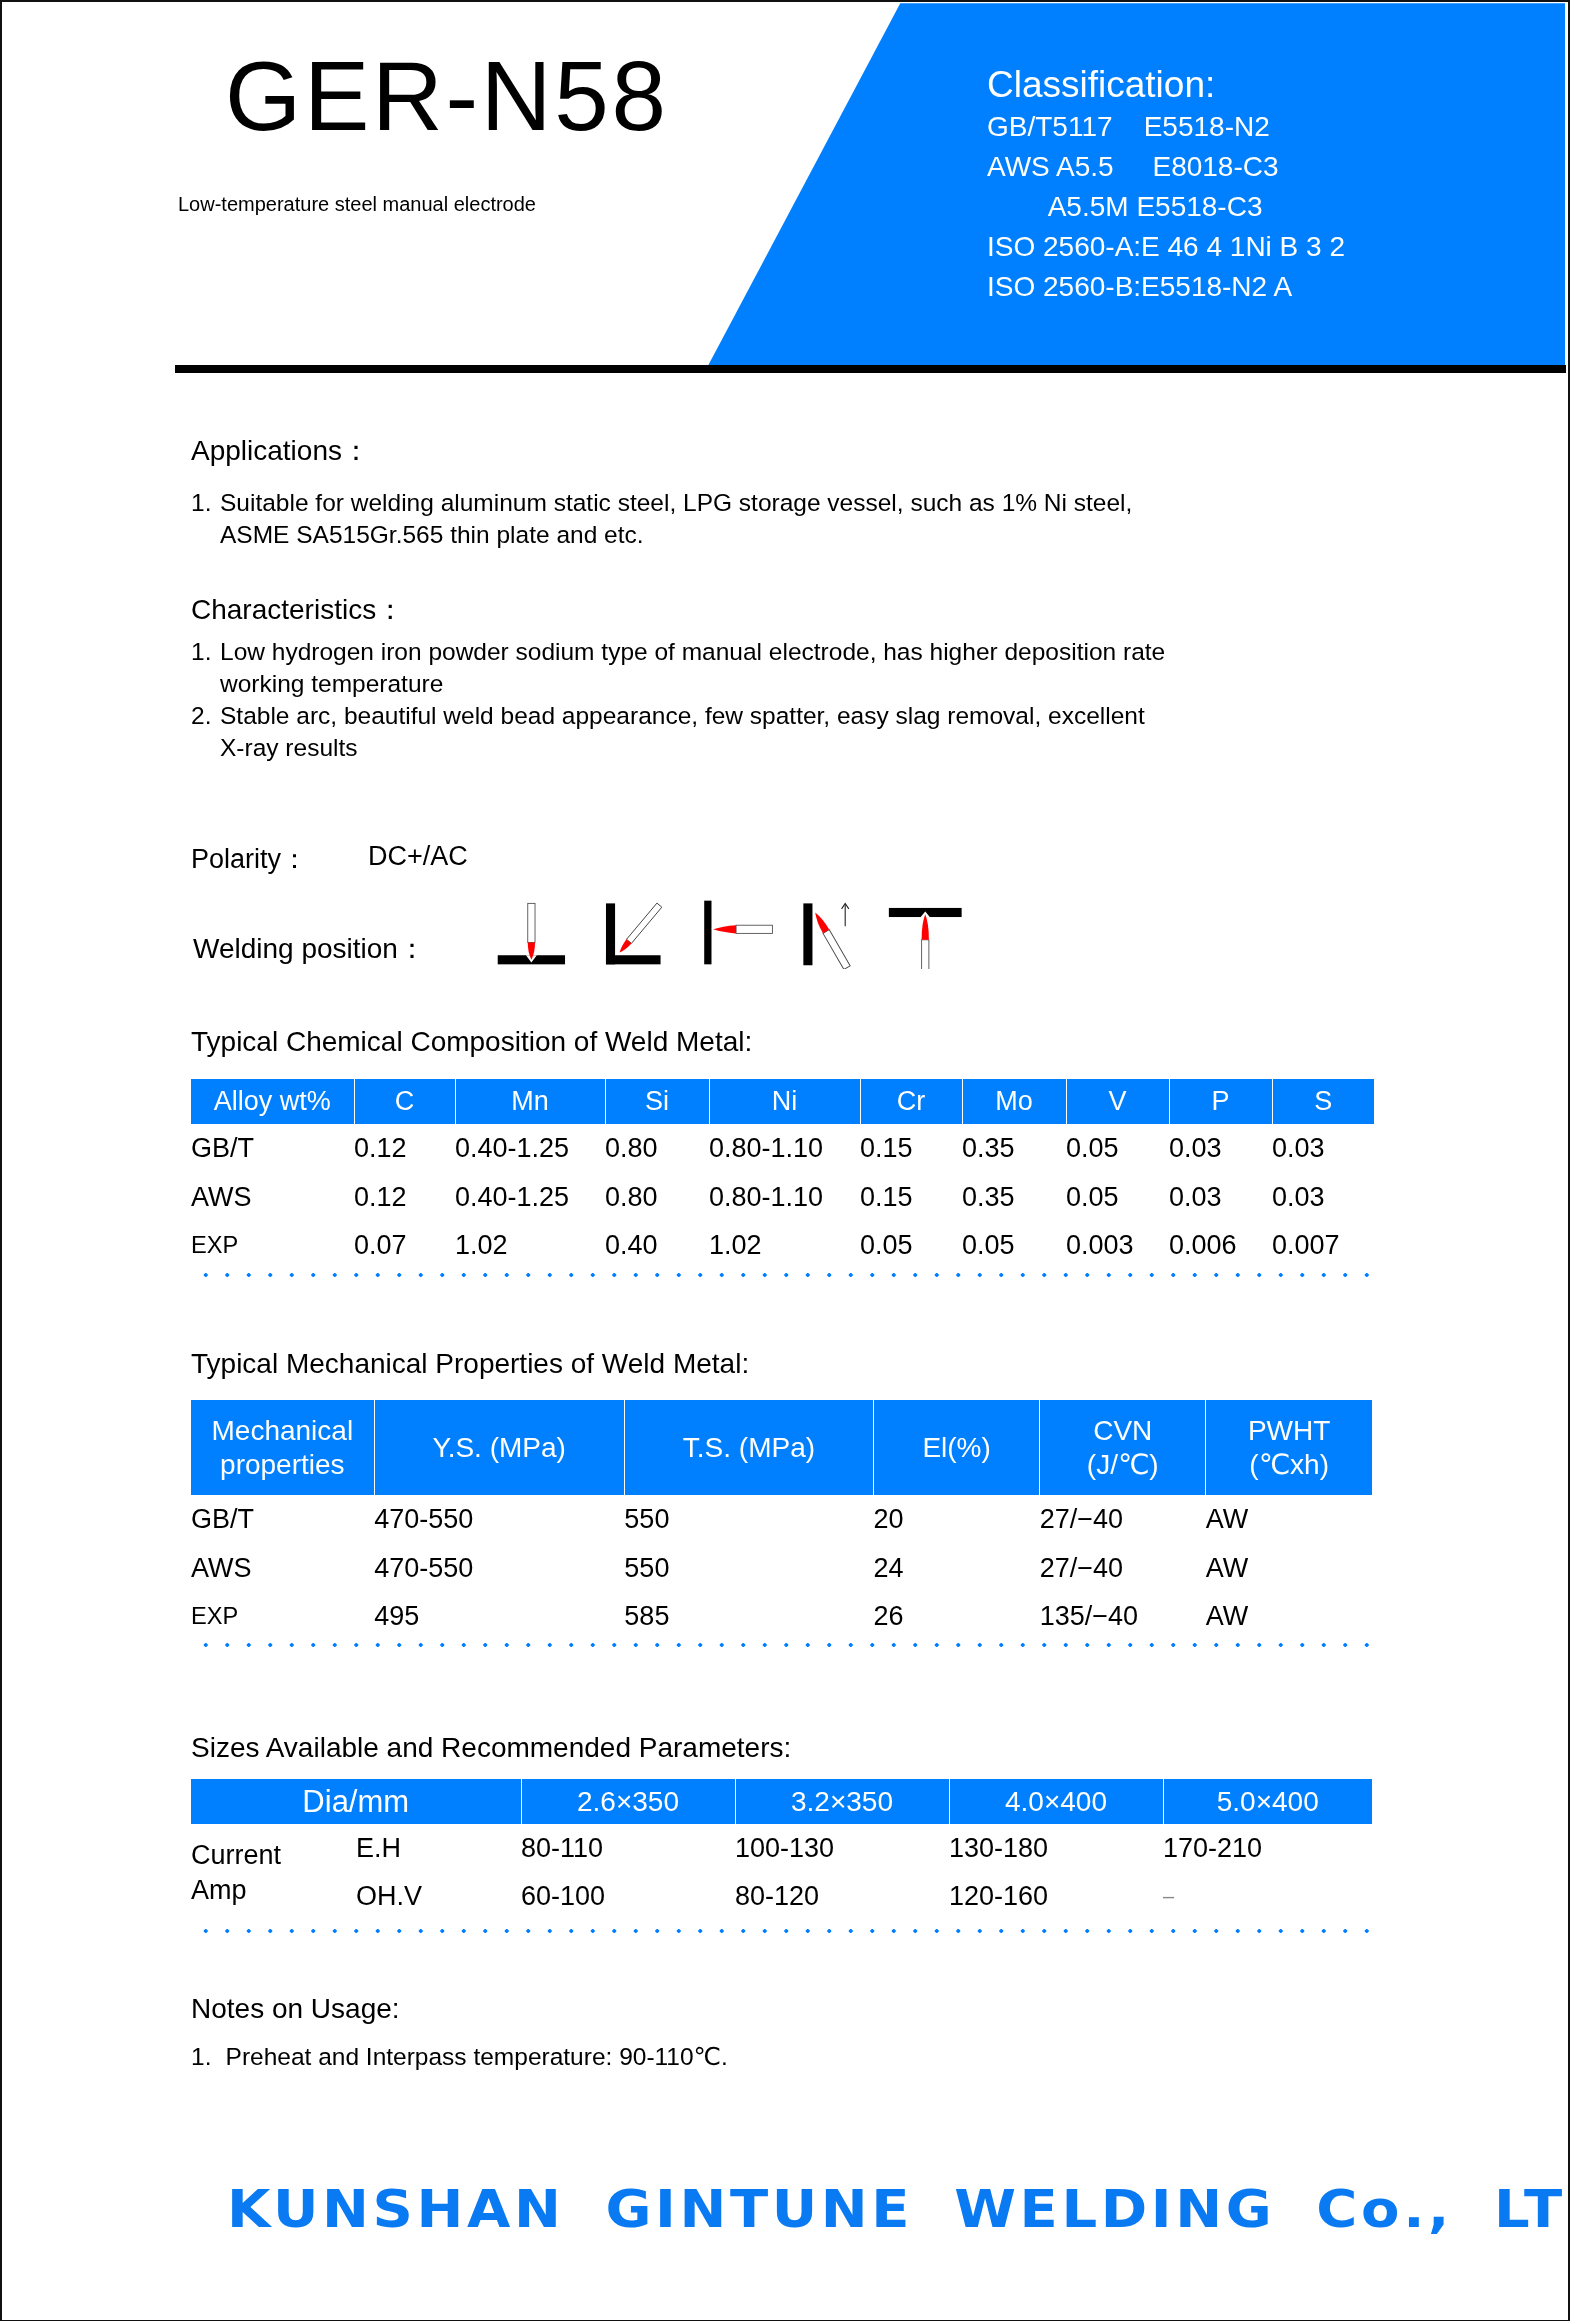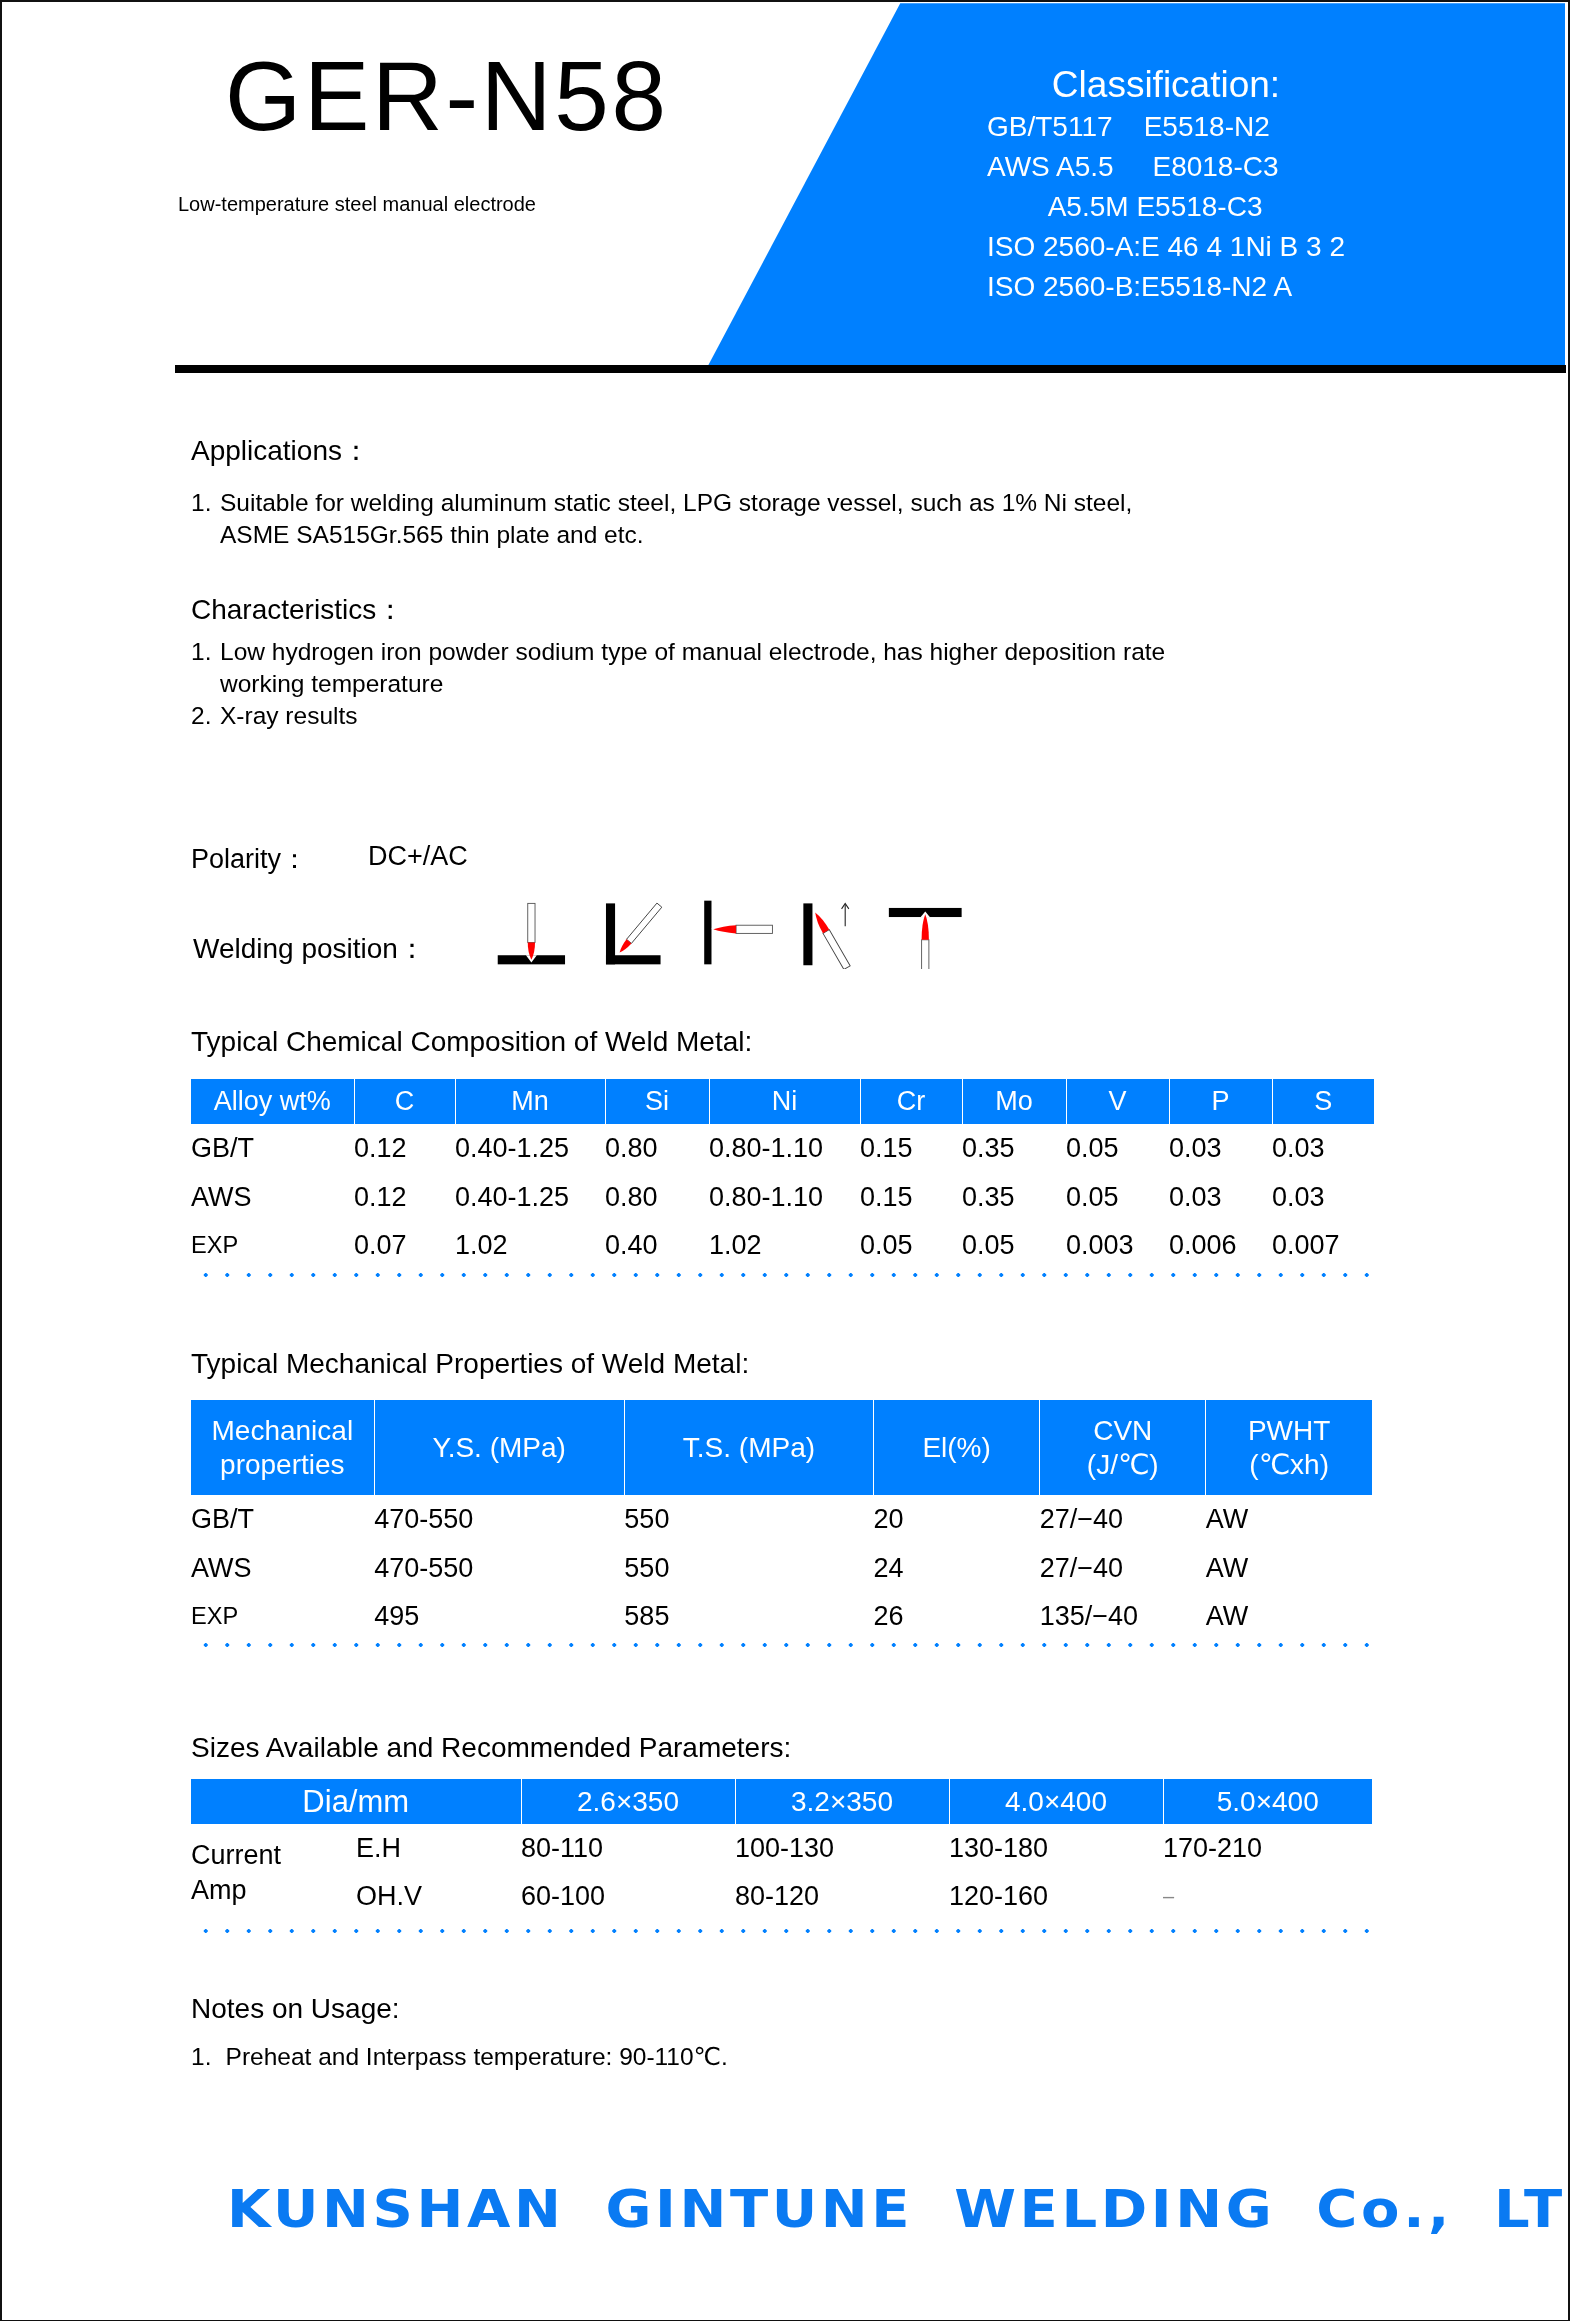--- a/index.html
+++ b/index.html
@@ -9,21 +9,21 @@
   .frame { position: absolute; left: 0; top: 0; width: 1570px; height: 2322px; border: 2.7px solid #111; }
 
   
   .blue-band { position: absolute; left: 0; top: 2.7px; width: 1565px; height: 364px; }
   .blue-band svg { display: block; }
   .title { position: absolute; left: 225px; top: 47px; font-size: 98px; letter-spacing: 2.7px; font-weight: 400; line-height: 1; }
   .subtitle { position: absolute; left: 178px; top: 193px; font-size: 20px; font-weight: 400; }
   .header-rule { position: absolute; left: 175px; top: 365px; width: 1391px; height: 8.2px; background: #000; }
 
   .classif { position: absolute; left: 987px; top: 62px; color: #fff; }
-  .classif .c-title { font-size: 37px; line-height: 45px; text-align: center; }
+  .classif .c-title { font-size: 37px; line-height: 45px; }
   .classif .c-line { font-size: 28px; line-height: 40px; white-space: pre; }
 
   
   .sec-title { position: absolute; left: 191px; font-size: 28px; }
   .para { position: absolute; left: 191px; font-size: 24.5px; line-height: 32px; }
   .para .li { display: flex; }
   .para .num { width: 29px; flex: none; }
 
   .polarity-label { position: absolute; left: 191px; top: 841px; font-size: 27px; text-align: center; }
   .polarity-value { position: absolute; left: 368px; top: 841px; font-size: 27px; }
@@ -85,20 +85,21 @@
   <div class="li">
     <span class="num">1.</span>
     <div>
       <div>Low hydrogen iron powder sodium type of manual electrode, has higher deposition rate</div>
       <div>working temperature</div>
     </div>
   </div>
   <div class="li">
     <span class="num">2.</span>
     <div>
+      <div>Stable arc, beautiful weld bead appearance, few spatter, easy slag removal, excellent</div>
       <div>X-ray results</div>
     </div>
   </div>
 </div>
 
 <div class="polarity-label">Polarity：</div>
 <div class="polarity-value">DC+/AC</div>
 
 <div class="position-label">Welding position：</div>
 <div class="positions">

